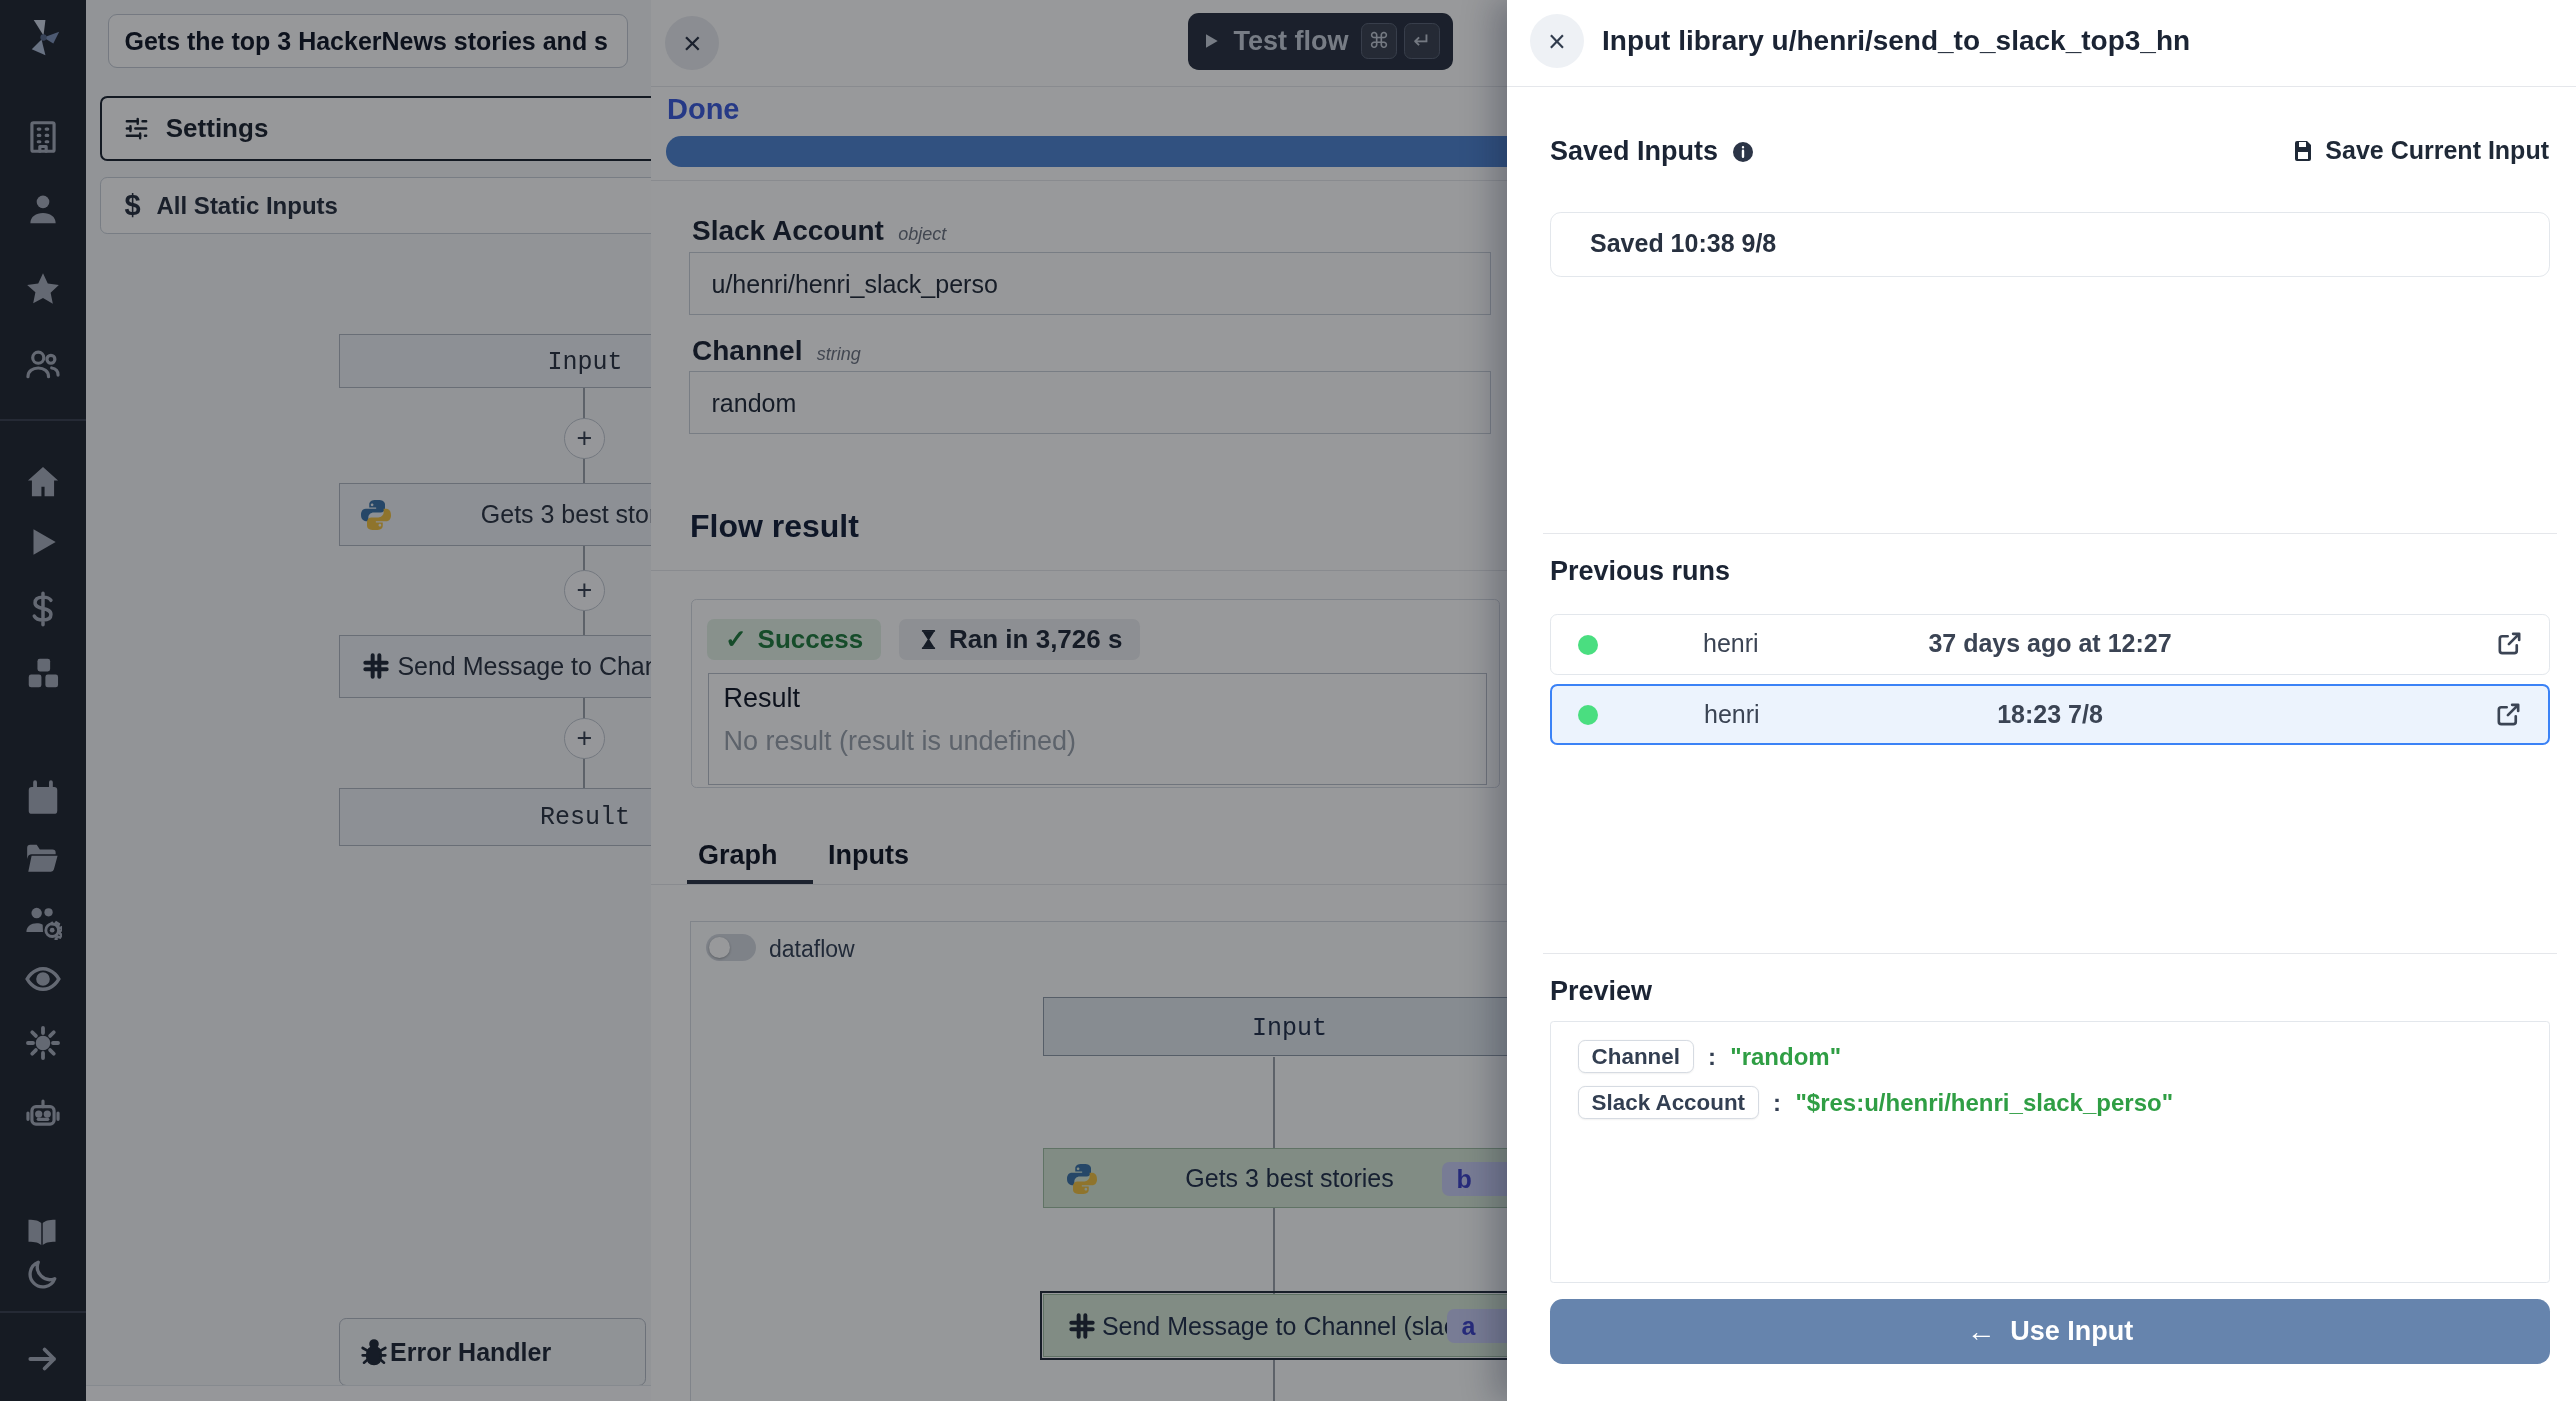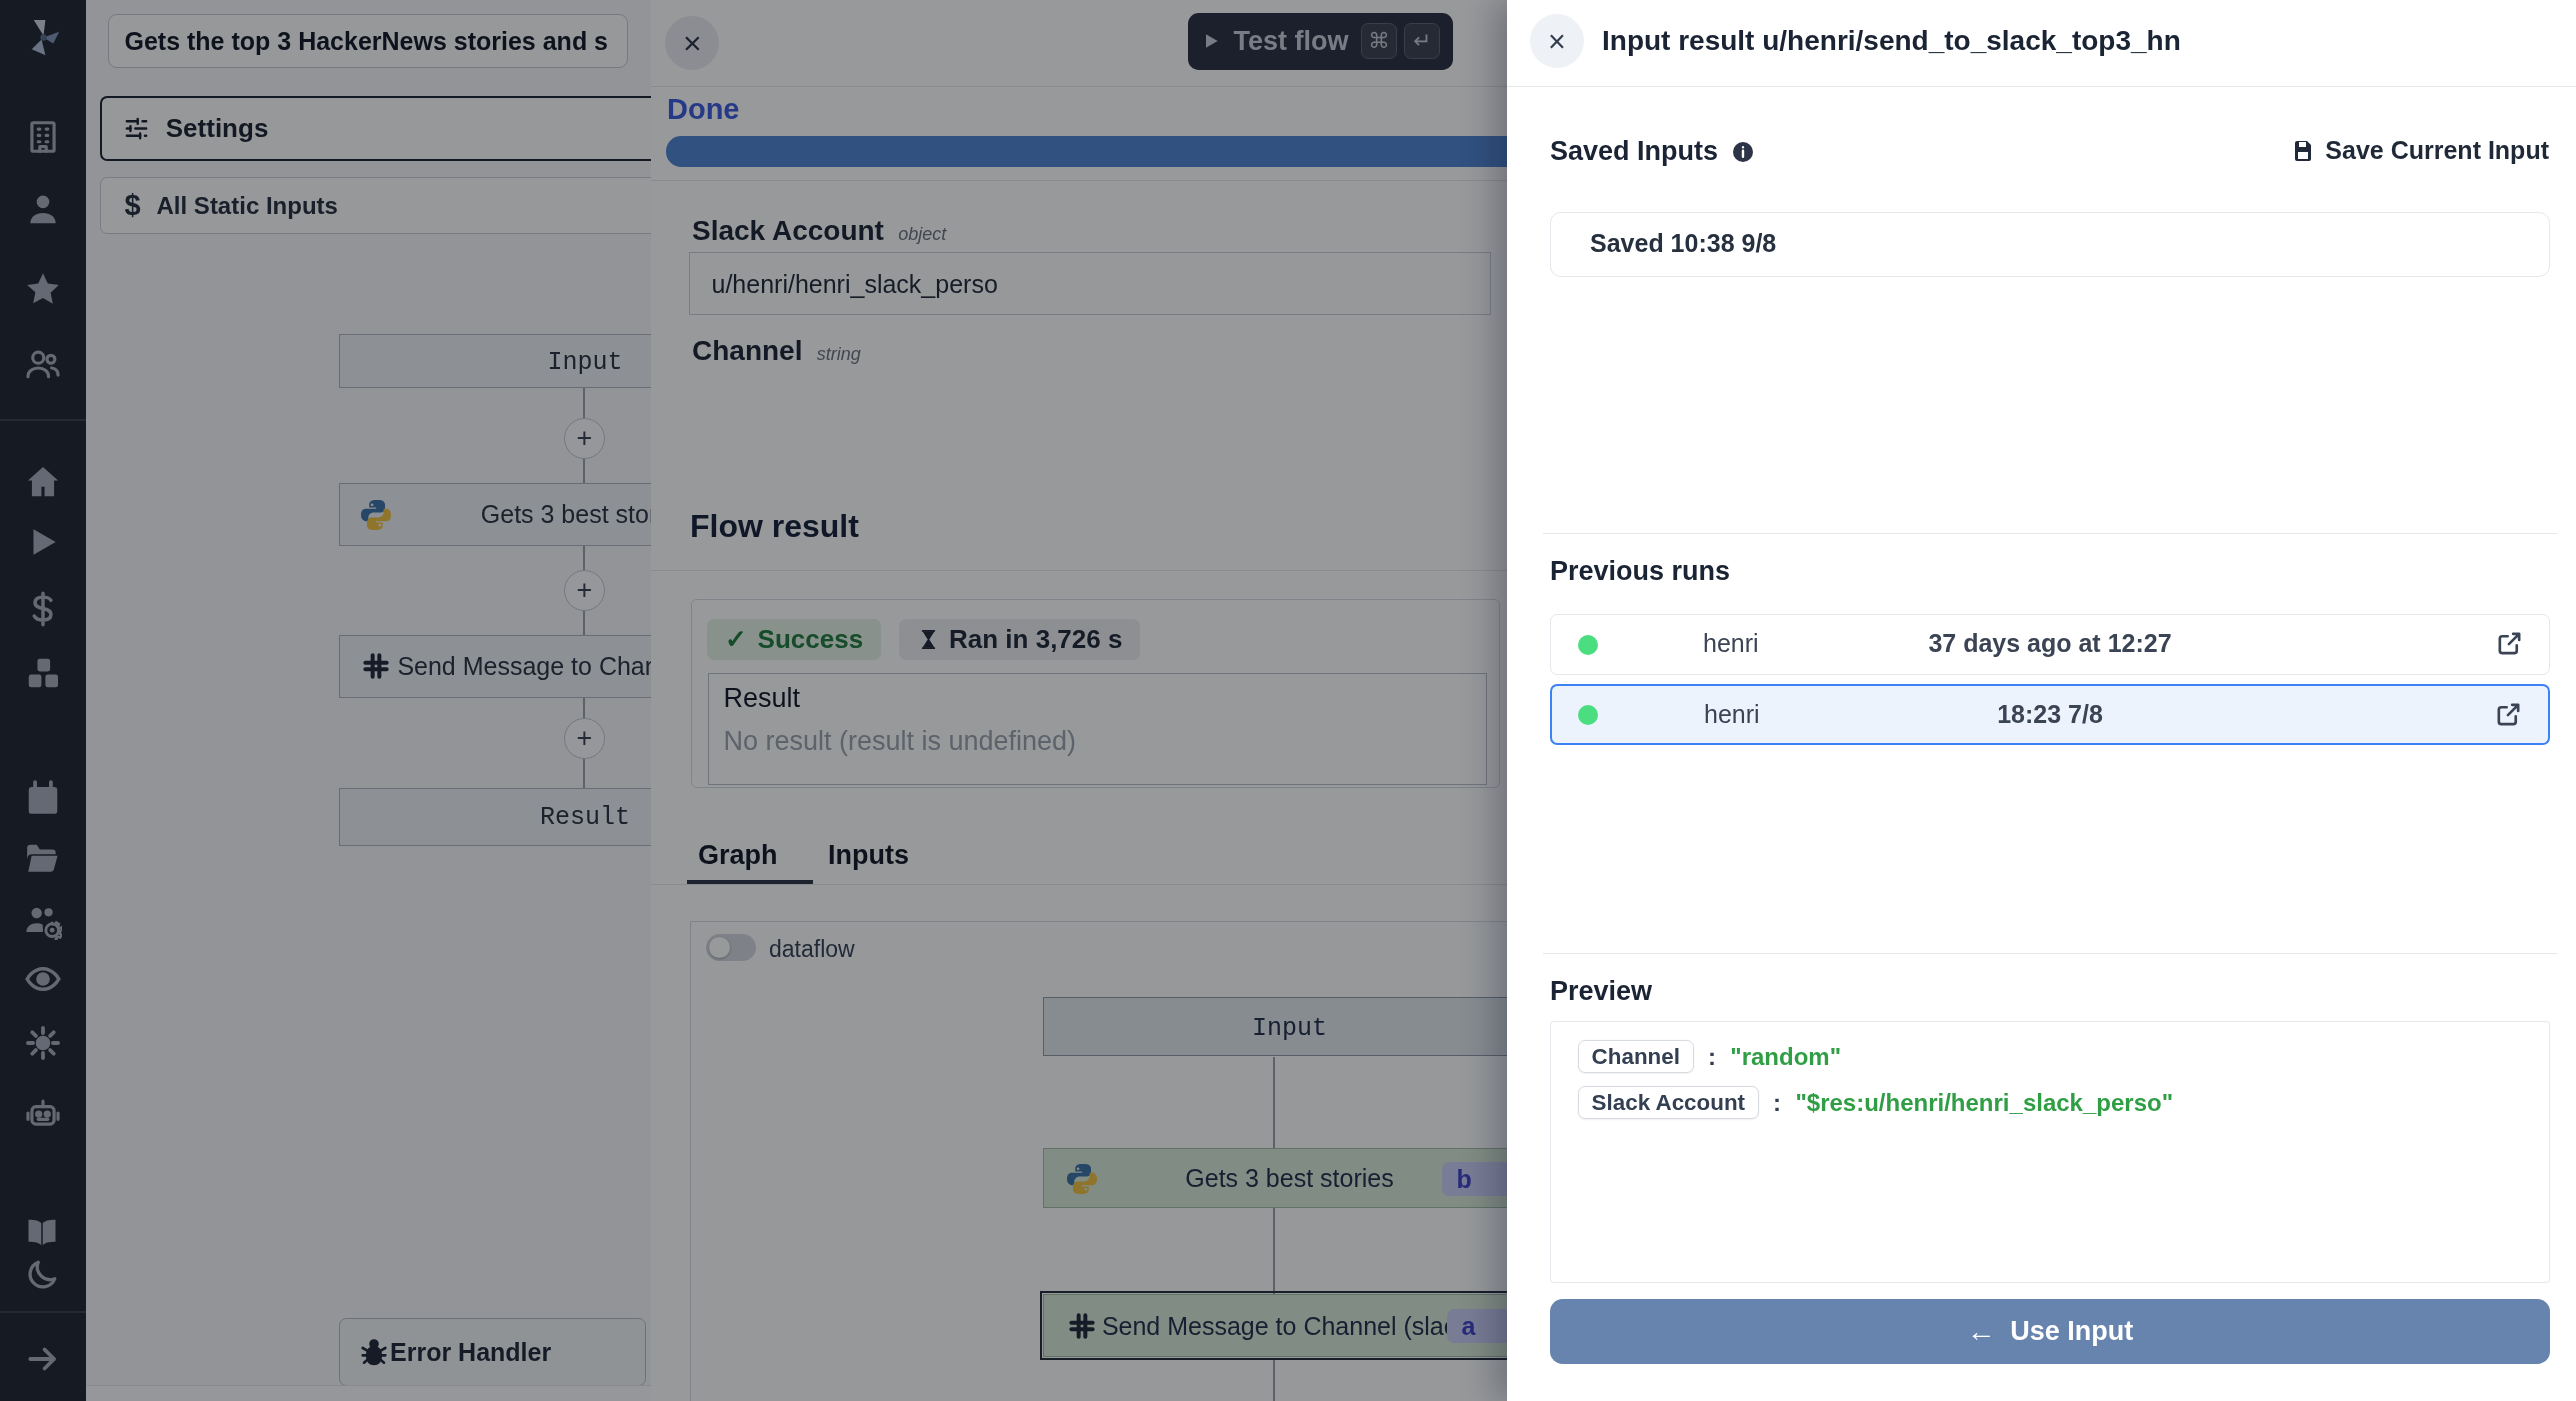--- a/index.html
+++ b/index.html
@@ -317,20 +317,21 @@
     <div class="abs hdiv" style="top:180px;"></div>
 
     <div class="abs field-label" style="left:41px;top:215px;">
       <span>Slack Account</span><span class="field-type">object</span>
     </div>
     <div class="abs field-input" style="top:252px;">u/henri/henri_slack_perso</div>
 
     <div class="abs field-label" style="left:41px;top:335px;">
       <span>Channel</span><span class="field-type">string</span>
     </div>
+    <div class="abs field-input" style="top:371px;">random</div>
 
     <div class="abs section-title" style="left:39px;top:508px;">Flow result</div>
     <div class="abs hdiv" style="top:570px;"></div>
 
     <div class="abs result-outer"></div>
     <div class="abs flex badge-success">
       <span>✓</span>
       <span>Success</span>
     </div>
     <div class="abs flex badge-time">
@@ -398,21 +399,21 @@
     <span class="keychip">⌘</span>
     <span class="keychip" style="margin-left:-5.4px;">↵</span>
   </div>
 
   <div class="abs dim"></div>
 
   <aside class="abs drawer">
     <div class="abs flex drawer-close">
       <span>×</span>
     </div>
-    <div class="abs drawer-title">Input result u/henri/send_to_slack_top3_hn</div>
+    <div class="abs drawer-title">Input library u/henri/send_to_slack_top3_hn</div>
     <div class="abs ddiv" style="top:86px;"></div>
 
     <div class="abs flex dheading" style="left:43px;top:136px;gap:12.6px;">
       <span>Saved Inputs</span>
       <span>
         <svg viewBox="0 0 24 24" width="24" height="24">
           <circle cx="12" cy="12" r="10" fill="#2c3547"></circle>
           <path d="M12 7.2h.01M12 10.8v6" stroke="#ffffff" stroke-width="2.4" stroke-linecap="round"></path>
         </svg>
       </span>

